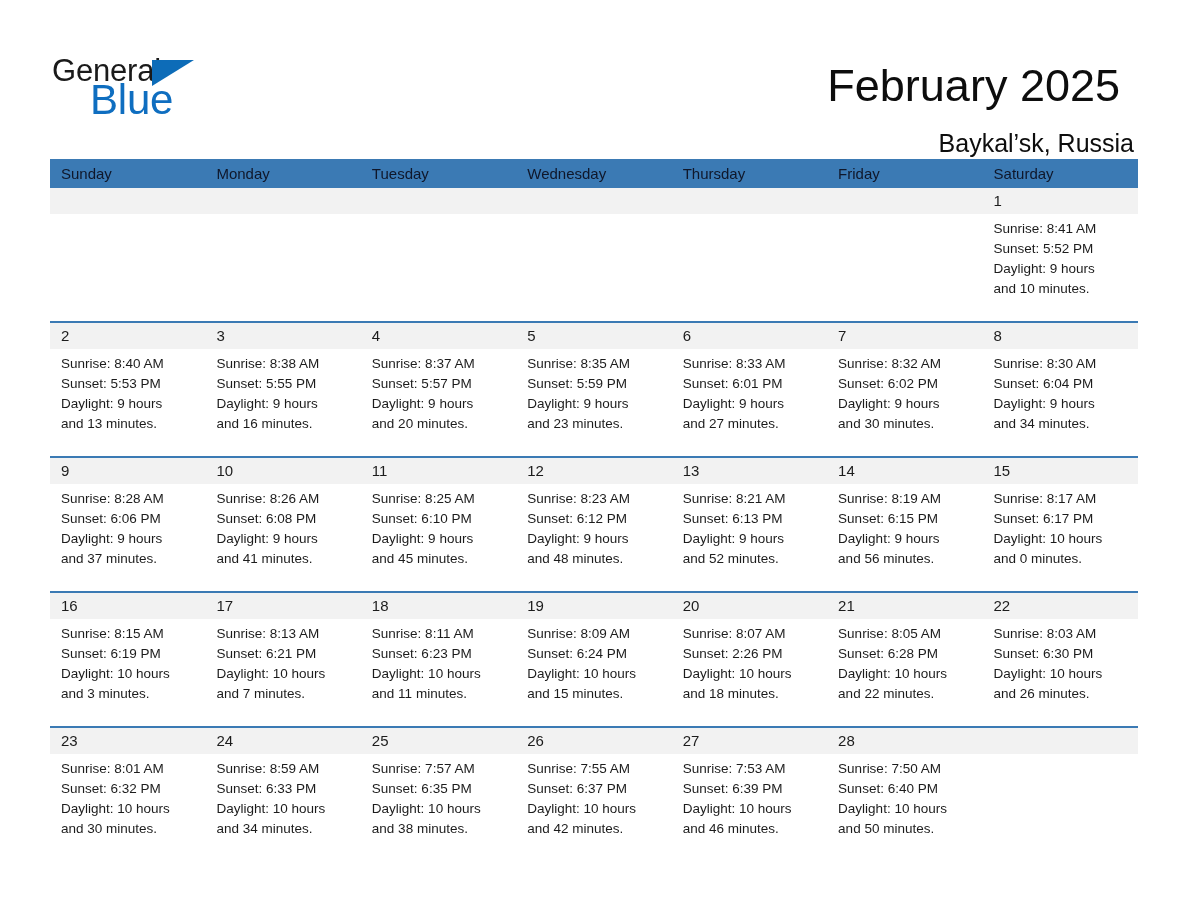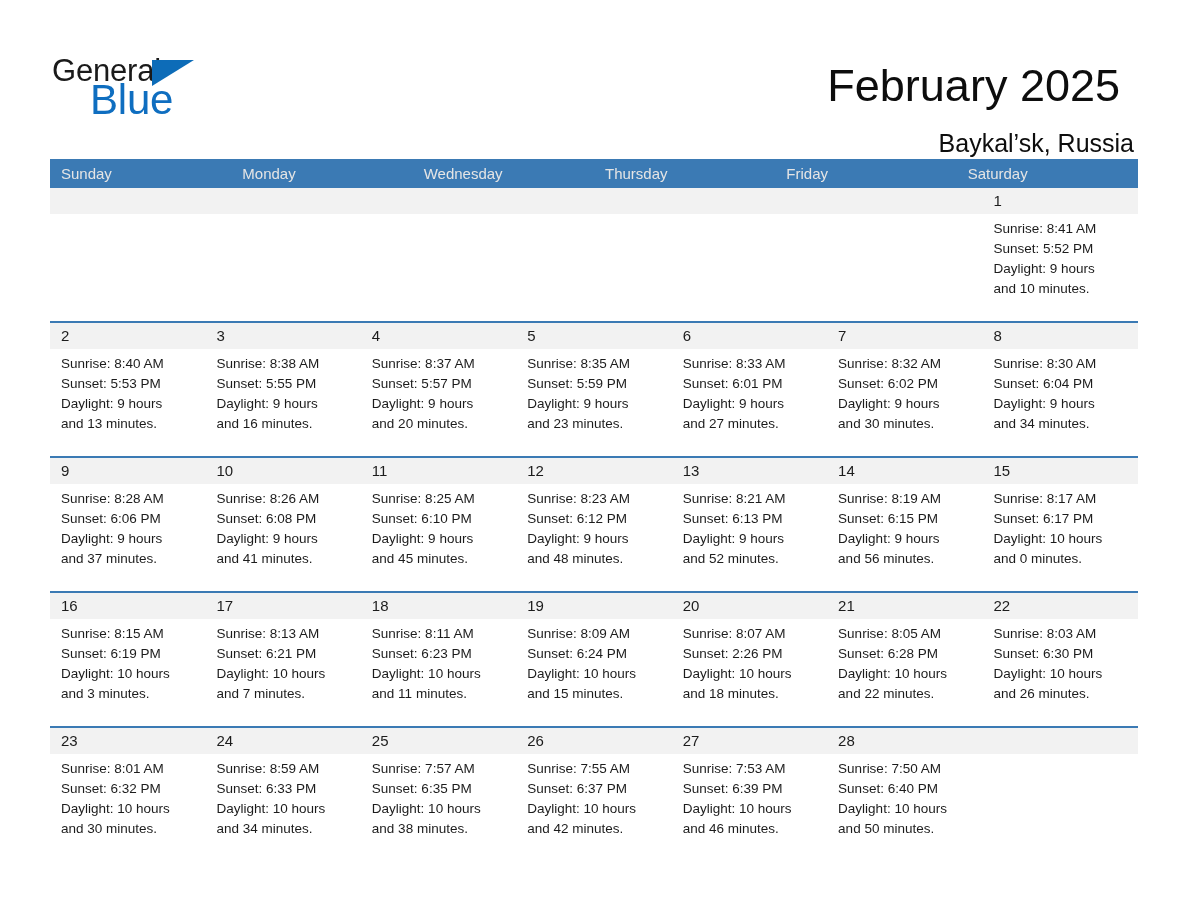--- a/index.html
+++ b/index.html
@@ -90,21 +90,21 @@
     top: 159px;
     width: 1088px;
   }
   .weekday-row {
     display: flex;
     background: #3b7ab4;
     height: 29px;
   }
   .weekday {
     flex: 1 1 0;
-    color: #e5e5e5;
+    color: #0f172a;
     font-size: 15px;
     line-height: 29px;
     padding-left: 11px;
     white-space: nowrap;
     overflow: hidden;
   }
   .week {
     display: flex;
     border-top: 2px solid #3b7ab4;
   }
@@ -156,20 +156,21 @@
       <h1 class="month-title">February 2025</h1>
       <div class="location-title">Baykal’sk, Russia</div>
     </div>
 
   </div>
 
   <div class="calendar">
     <div class="weekday-row" id="weekday-row">
         <div class="weekday">Sunday</div>
         <div class="weekday">Monday</div>
+        <div class="weekday">Tuesday</div>
         <div class="weekday">Wednesday</div>
         <div class="weekday">Thursday</div>
         <div class="weekday">Friday</div>
         <div class="weekday">Saturday</div>
       </div>
     <div id="weeks-container">
         <div class="week first">
           <div class="cell empty">
             <div class="daynum-band"><span class="daynum"></span></div>
             <div class="cell-body"></div>

